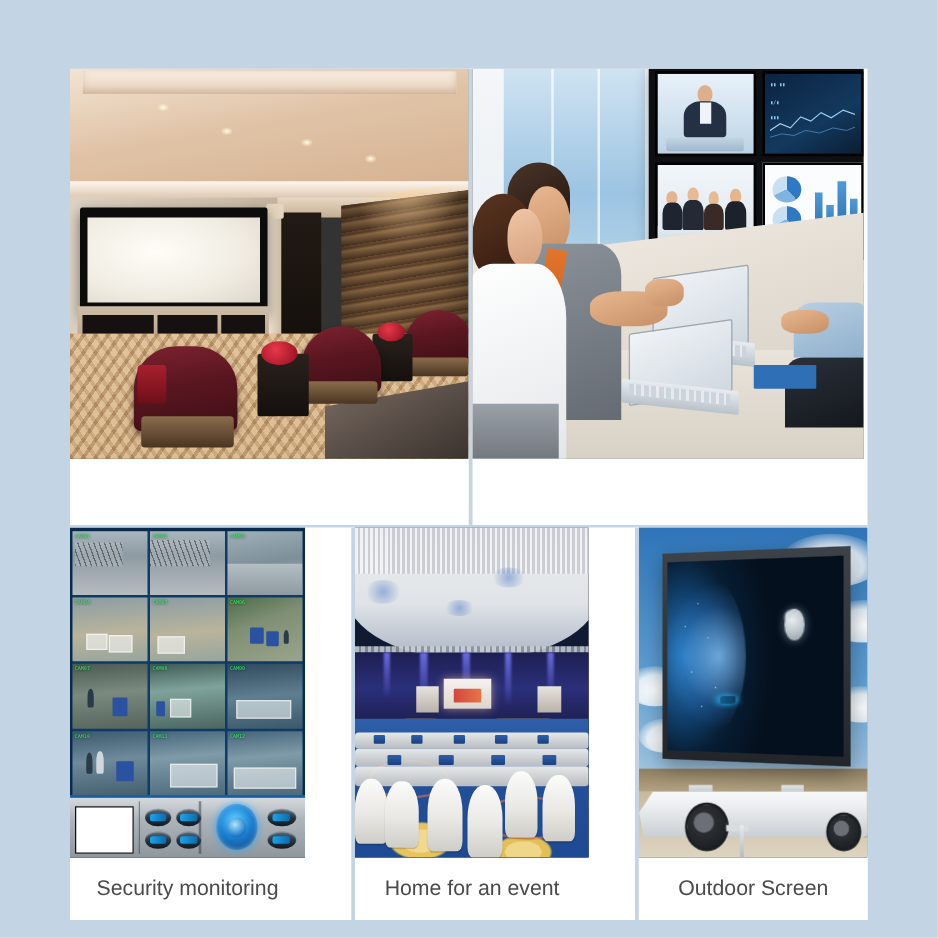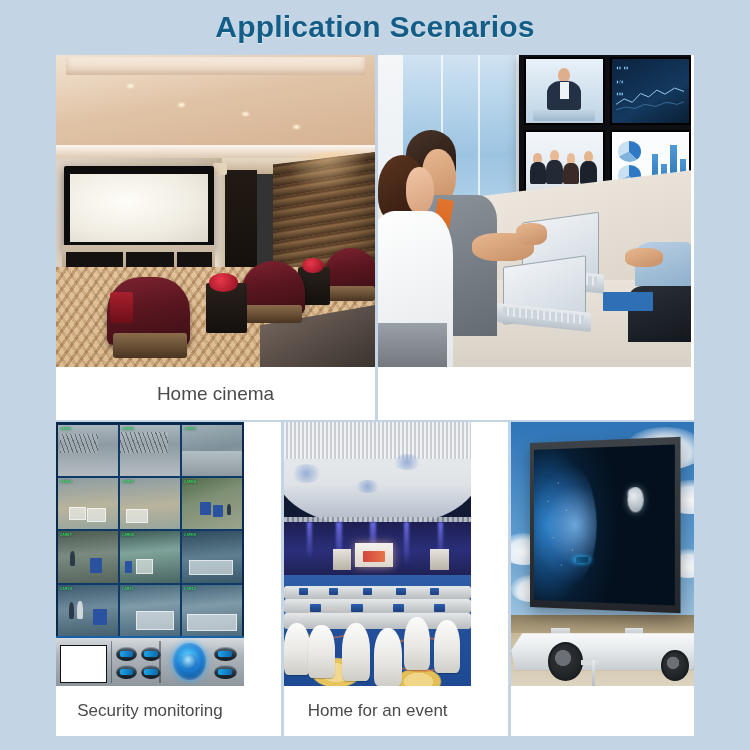--- a/index.html
+++ b/index.html
@@ -571,21 +571,20 @@
   .os-mount {
     position: absolute; bottom: 17%;
     background: linear-gradient(180deg, #dfe3e6, #a9aeb2);
   }
 </style>
 </head>
 <body>
 
 <div id="page">
 
-  <div class="title">Application Scenarios</div>
 
   <div class="grid">
 
     <div class="row row-top">
 
       <div class="cell cell-home">
         <div class="photo">
           <div class="hc-ceiling">
             <div class="hc-ceil-inset"></div>
           </div>
@@ -620,21 +619,20 @@
 
           <div class="hc-chair" style="left:58%; top:66%; width:20%; height:17%;"></div>
           <div class="hc-chair-base" style="left:59%; top:80%; width:18%; height:6%;"></div>
           <div class="hc-table" style="left:47%; top:73%; width:13%; height:16%;"></div>
           <div class="hc-flower" style="left:48%; top:70%; width:9%; height:6%;"></div>
 
           <div class="hc-chair" style="left:16%; top:71%; width:26%; height:22%;"></div>
           <div class="hc-chair-base" style="left:18%; top:89%; width:23%; height:8%;"></div>
           <div class="hc-flower" style="left:17%; top:76%; width:7%; height:10%; background:linear-gradient(180deg,#a8202e,#6d0f18); border-radius:3px;"></div>
         </div>
-        <div class="caption">Home cinema</div>
       </div>
 
       <div class="cell cell-video">
         <div class="photo">
           <div class="vc-bg"></div>
           <div class="vc-wall-r"></div>
           <div class="vc-window"></div>
           <div class="vc-window-mullion" style="left:20%;"></div>
           <div class="vc-window-mullion" style="left:32%;"></div>
 
@@ -880,16 +878,17 @@
 
           <div class="os-mount" style="left:22%; width:10%; height:5%;"></div>
           <div class="os-mount" style="left:62%; width:10%; height:5%;"></div>
 
           <div class="os-trailer"></div>
           <div class="os-wheel" style="left:20%; width:17%; height:13%;"></div>
           <div class="os-wheel" style="left:82%; width:13%; height:10%;"></div>
           <div class="os-jack-bar"></div>
           <div class="os-jack"></div>
         </div>
+        <div class="caption">Outdoor Screen</div>
       </div>
     </div>
   </div>
 </div>
 
 </body></html>

